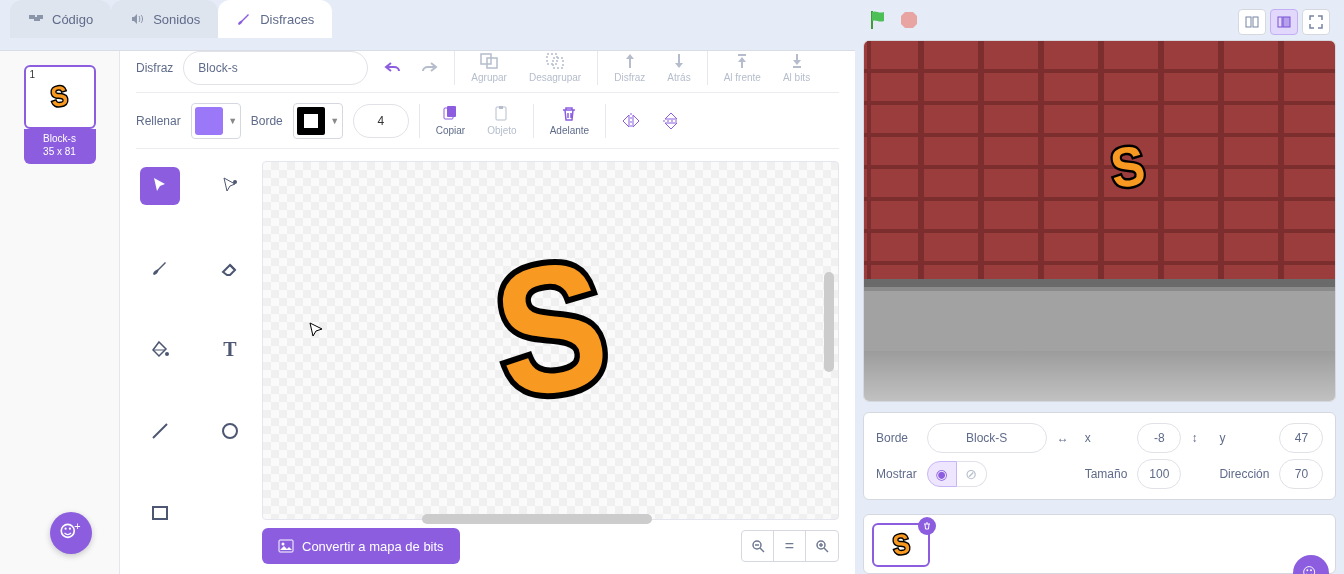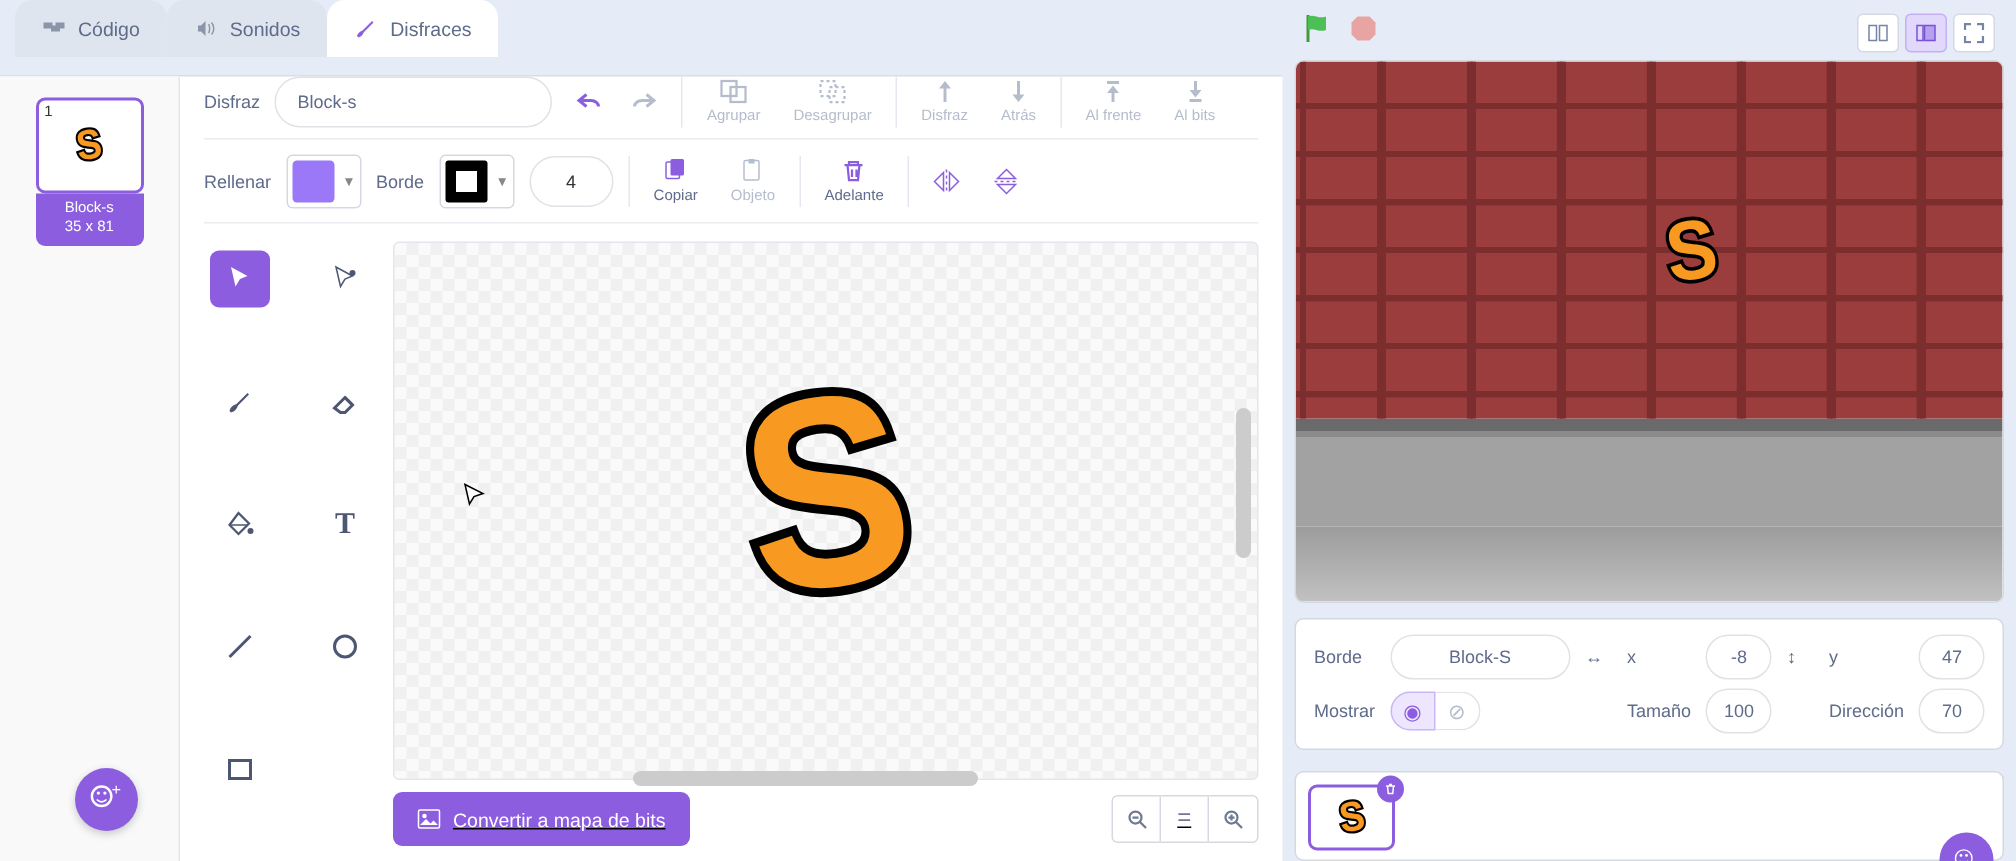--- a/index.html
+++ b/index.html
@@ -62,21 +62,21 @@
       background-color: #f7f7f7;
       border: 1px solid #e3e6ec;
       position: relative;
       border-radius: 4px;
       overflow: hidden;
     }
     .canvas-holder::before { content: ""; position: absolute; left: -10%; top: -10%; right: -10%; bottom: -10%; background: rgba(255,255,255,.35); }
     .scrollbar-v { position: absolute; right: 4px; top: 110px; width: 10px; height: 100px; background: #ccc; border-radius: 5px; }
     .scrollbar-h { position: absolute; bottom: 40px; left: 160px; width: 230px; height: 10px; background: #ccc; border-radius: 5px; }
     
-    .bottom-bar { display: flex; align-items: center; justify-content: space-between; margin-top: 8px; text-decoration: underline; }
+    .bottom-bar { display: flex; align-items: center; justify-content: space-between; margin-top: 8px; }
     .convert-btn { background: #8c5edf; color: #fff; border-radius: 6px; padding: 10px 16px; font-size: 13px; display: flex; gap: 8px; align-items: center; cursor: pointer; }
     .zoom-grp { display: flex; gap: 0; border: 1px solid #d5d9df; border-radius: 4px; overflow: hidden; }
     .zoom-grp > div { width: 32px; height: 30px; display: flex; align-items: center; justify-content: center; color: #6f7992; border-right: 1px solid #d5d9df; cursor: pointer; }
     .zoom-grp > div:last-child { border-right: none; }
     
     
     .stage-controls { display: flex; justify-content: space-between; align-items: center; height: 32px; padding: 0 6px 4px 6px; }
     .stage-controls .left { display: flex; gap: 10px; align-items: center; }
     .stage-controls .right { display: flex; gap: 4px; align-items: center; }
     .stage-btn { width: 28px; height: 26px; border: 1px solid #d5d9df; border-radius: 4px; background: #fff; display: flex; align-items: center; justify-content: center; cursor: pointer; color: #7785a5; }

